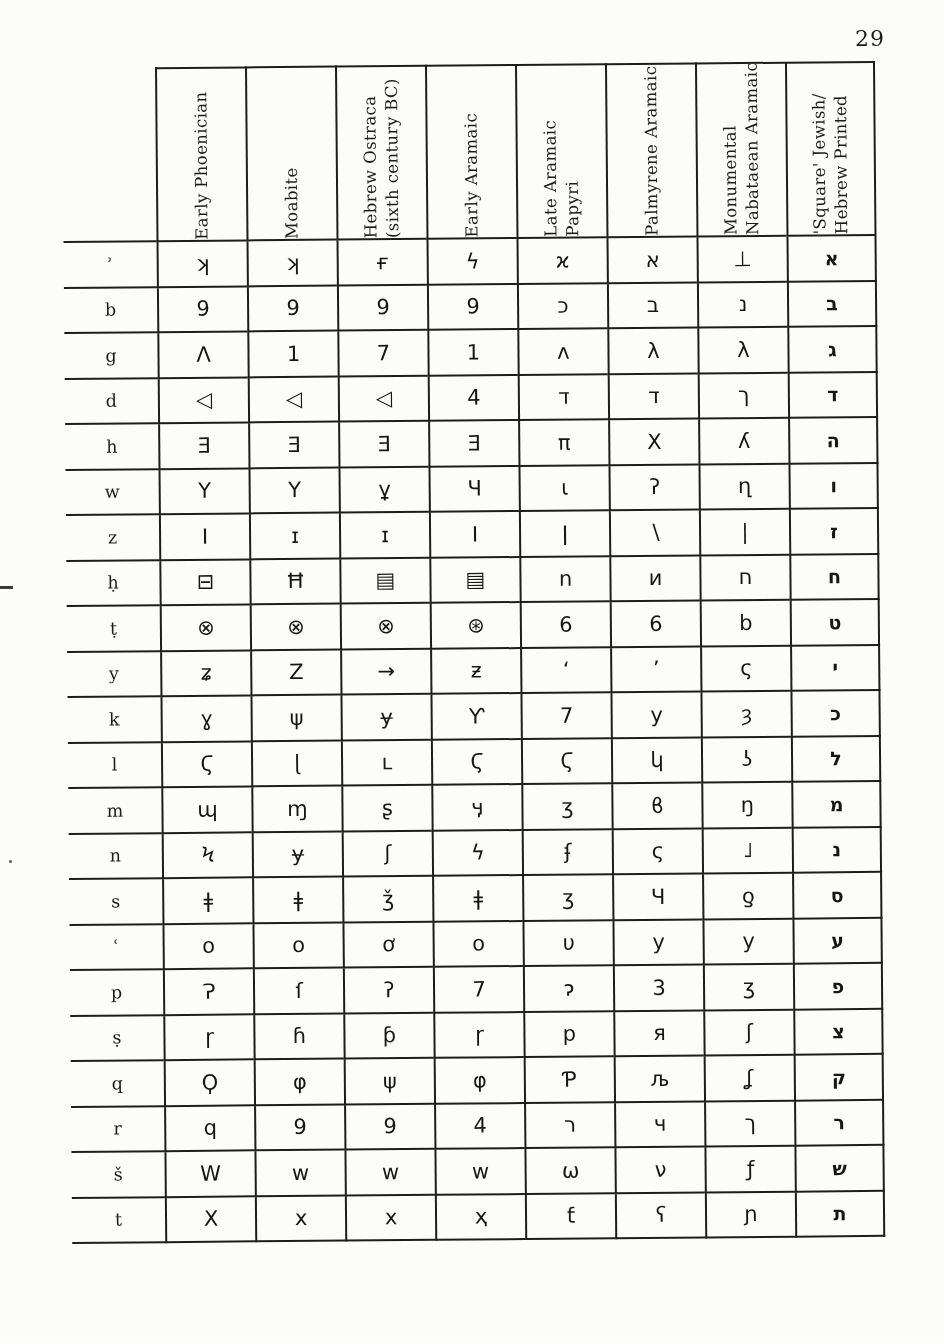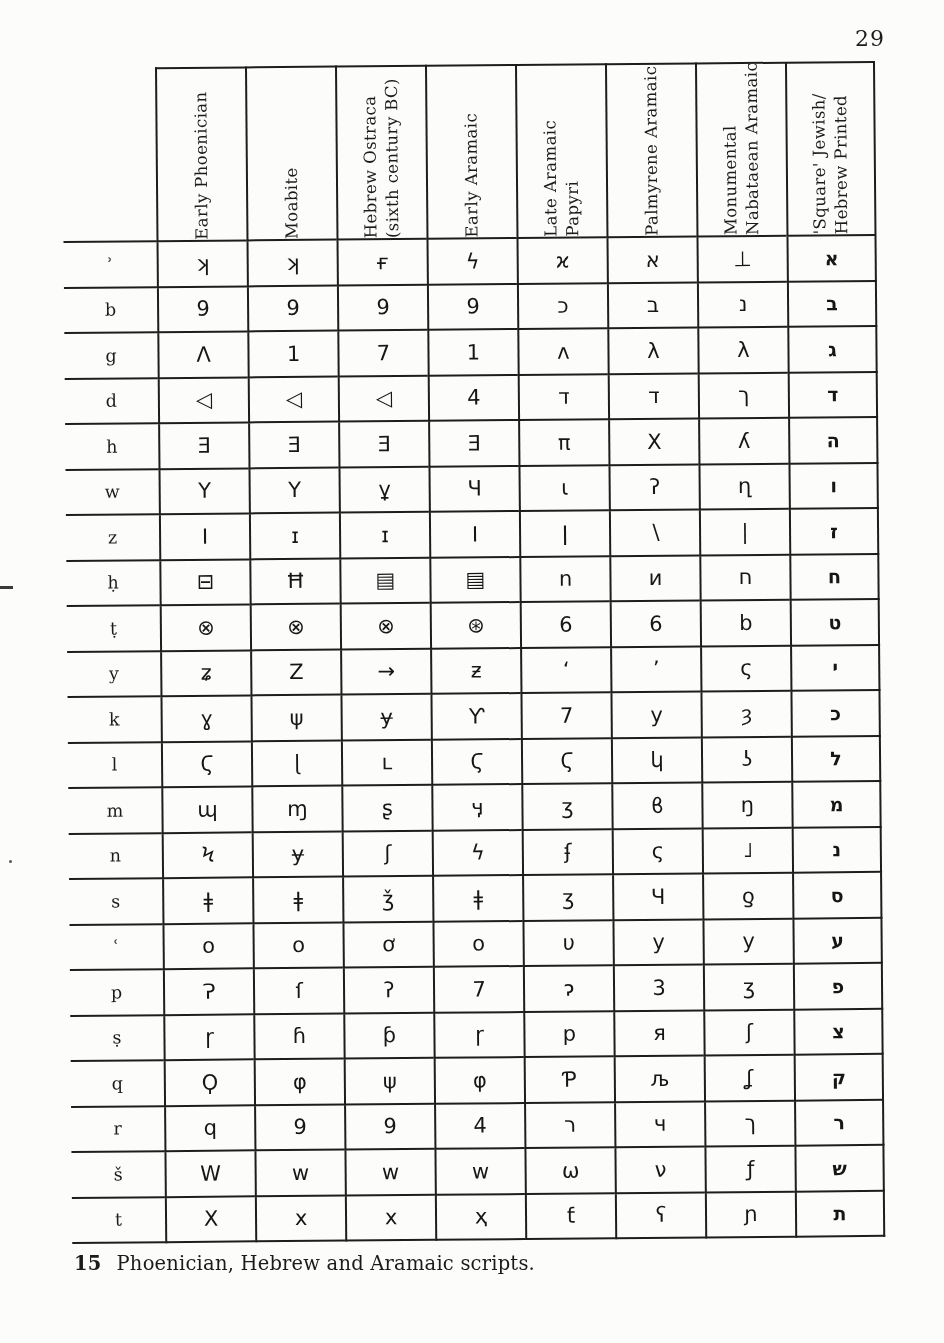--- a/index.html
+++ b/index.html
@@ -694,19 +694,16 @@
         </div>
         <div class="cell dcol">
           <span class="glyph">ɲ</span>
         </div>
         <div class="cell dcol lastcol heb">
           <span class="glyph">ת</span>
         </div>
       </div>
   </div>
 
-  <div class="caption">
-    <span class="capnum">15</span><span>Phoenician, Hebrew and Aramaic scripts.</span>
-  </div>
 
   <div class="mark1"></div>
   <div class="mark2"></div>
 </div>
 
 </body></html>

